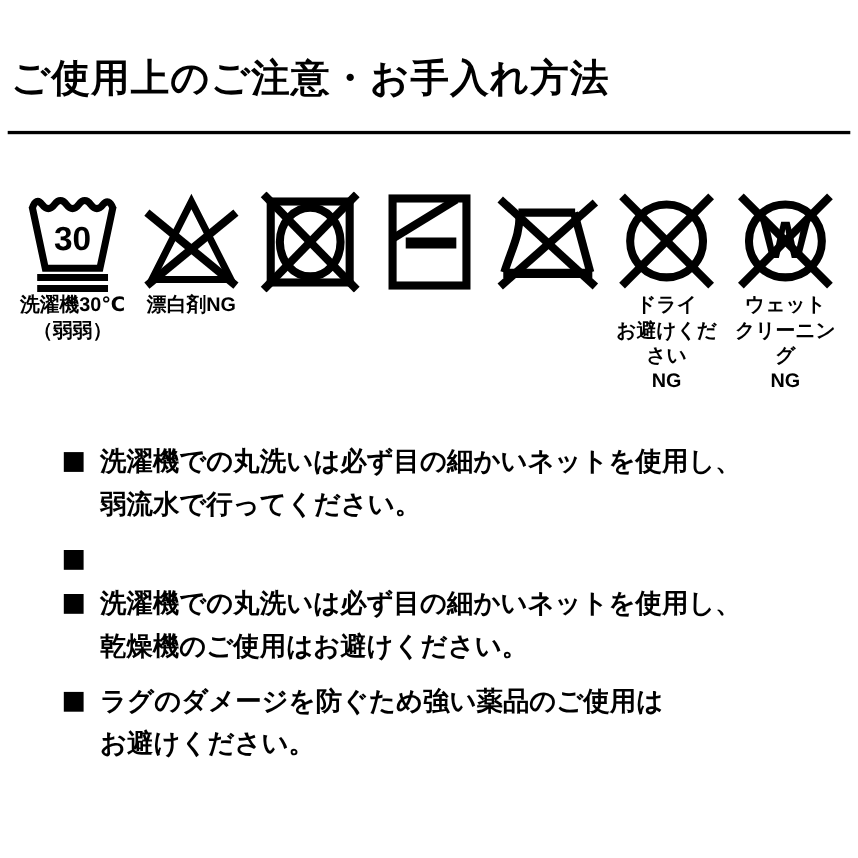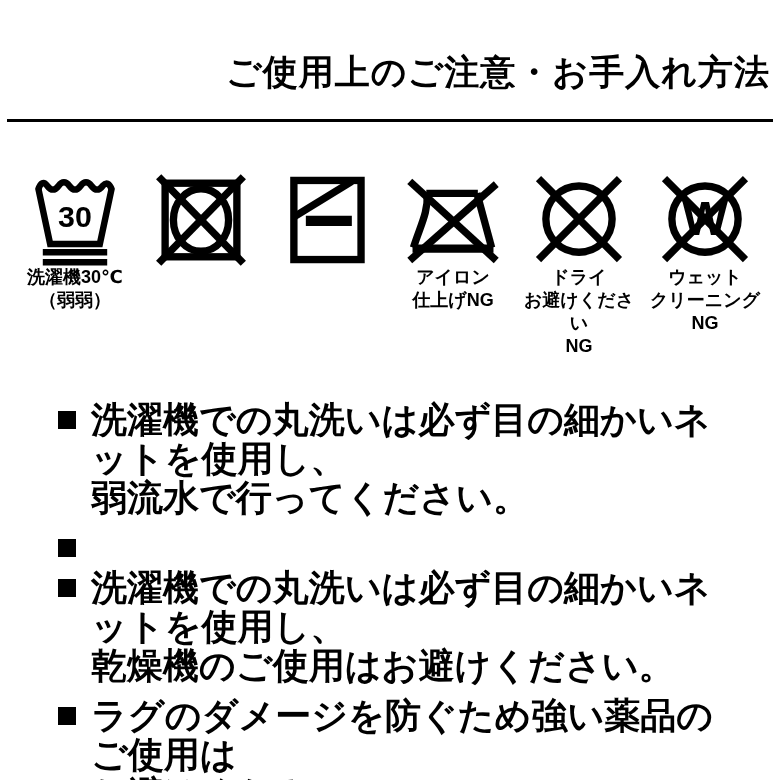--- a/index.html
+++ b/index.html
@@ -4,21 +4,21 @@
 <style>
   html,body{margin:0;padding:0;}
   body{
     width:780px;height:780px;overflow:hidden;
     background:#ffffff;color:#000000;
     font-family:"Liberation Sans","DejaVu Sans",sans-serif;
   }
   .page{width:780px;height:780px;position:relative;}
   .title{
     margin:50px 10px 0;
-    text-align:right;
+    text-align:left;
     font-size:35px;font-weight:800;letter-spacing:1px;
     line-height:44px;
     white-space:nowrap;
   }
   .rule{
     margin:25px 7px 0 7px;
     border:none;border-top:3px solid #000;
     height:0;
   }
   .symbols{
@@ -37,21 +37,21 @@
     font-size:18px;font-weight:700;line-height:23px;
     text-align:center;
     white-space:pre-line;
   }
   .notes{
     margin:42px 40px 0 58px;
   }
   .note-item{
     display:flex;align-items:flex-start;
     margin-bottom:11px;
-    font-size:36px;font-weight:700;line-height:39px;
+    font-size:24px;font-weight:700;line-height:39px;
   }
   .note-bullet{
     flex:0 0 auto;
     width:18px;height:18px;background:#000;
     margin-top:11px;margin-right:15px;
   }
   .note-text{white-space:pre-line;}
   .st{fill:none;stroke:#000;stroke-width:7;}
   .st8{fill:none;stroke:#000;stroke-width:8;}
   .num{fill:#000;font-family:"Liberation Sans","DejaVu Sans",sans-serif;font-weight:800;}
@@ -73,20 +73,30 @@
           <path class="st" d="M10,15 L23,76 L77,76 L90,15"></path>
           <line class="st" x1="15" y1="85" x2="85" y2="85"></line>
           <line class="st" x1="15" y1="96" x2="85" y2="96"></line>
           <text class="num" x="50" y="58" font-size="33" text-anchor="middle">30</text>
         </svg>
       </span>
       <div class="sym-label">洗濯機30℃
 （弱弱）</div>
     </div>
 
+    <div class="sym-col">
+      <span class="sym-art">
+        <svg viewBox="0 0 100 100">
+          <path class="st" d="M50,10 L89,87 L11,87 Z"></path>
+          <line class="st8" x1="6" y1="21" x2="94" y2="93"></line>
+          <line class="st8" x1="94" y1="21" x2="6" y2="93"></line>
+        </svg>
+      </span>
+      <div class="sym-label">漂白剤NG</div>
+    </div>
 
     <div class="sym-col">
       <span class="sym-art">
         <svg viewBox="0 0 100 100">
           <rect class="st8" x="11" y="10" width="78" height="80"></rect>
           <ellipse class="st8" cx="50" cy="50" rx="30" ry="34"></ellipse>
           <line class="st8" x1="4" y1="3" x2="96" y2="97"></line>
           <line class="st8" x1="96" y1="3" x2="4" y2="97"></line>
         </svg>
       </span>
@@ -106,22 +116,20 @@
       <span class="sym-art">
         <svg viewBox="0 0 100 100">
           <line class="st8" x1="21" y1="21" x2="77" y2="21"></line>
           <path class="st8" d="M76,21 L92,80"></path>
           <line x1="6" y1="81" x2="94" y2="81" stroke="#000" stroke-width="9" fill="none"></line>
           <path class="st8" d="M22,21 C23,42 15,55 7,80"></path>
           <line class="st8" x1="3" y1="8" x2="97" y2="94"></line>
           <line class="st8" x1="97" y1="11" x2="3" y2="94"></line>
         </svg>
       </span>
-      <div class="sym-label">アイロン
-仕上げNG</div>
     </div>
 
     <div class="sym-col">
       <span class="sym-art">
         <svg viewBox="0 0 100 100">
           <circle class="st8" cx="50" cy="49" r="36"></circle>
           <line class="st8" x1="6" y1="5" x2="94" y2="93"></line>
           <line class="st8" x1="94" y1="5" x2="6" y2="93"></line>
         </svg>
       </span>

